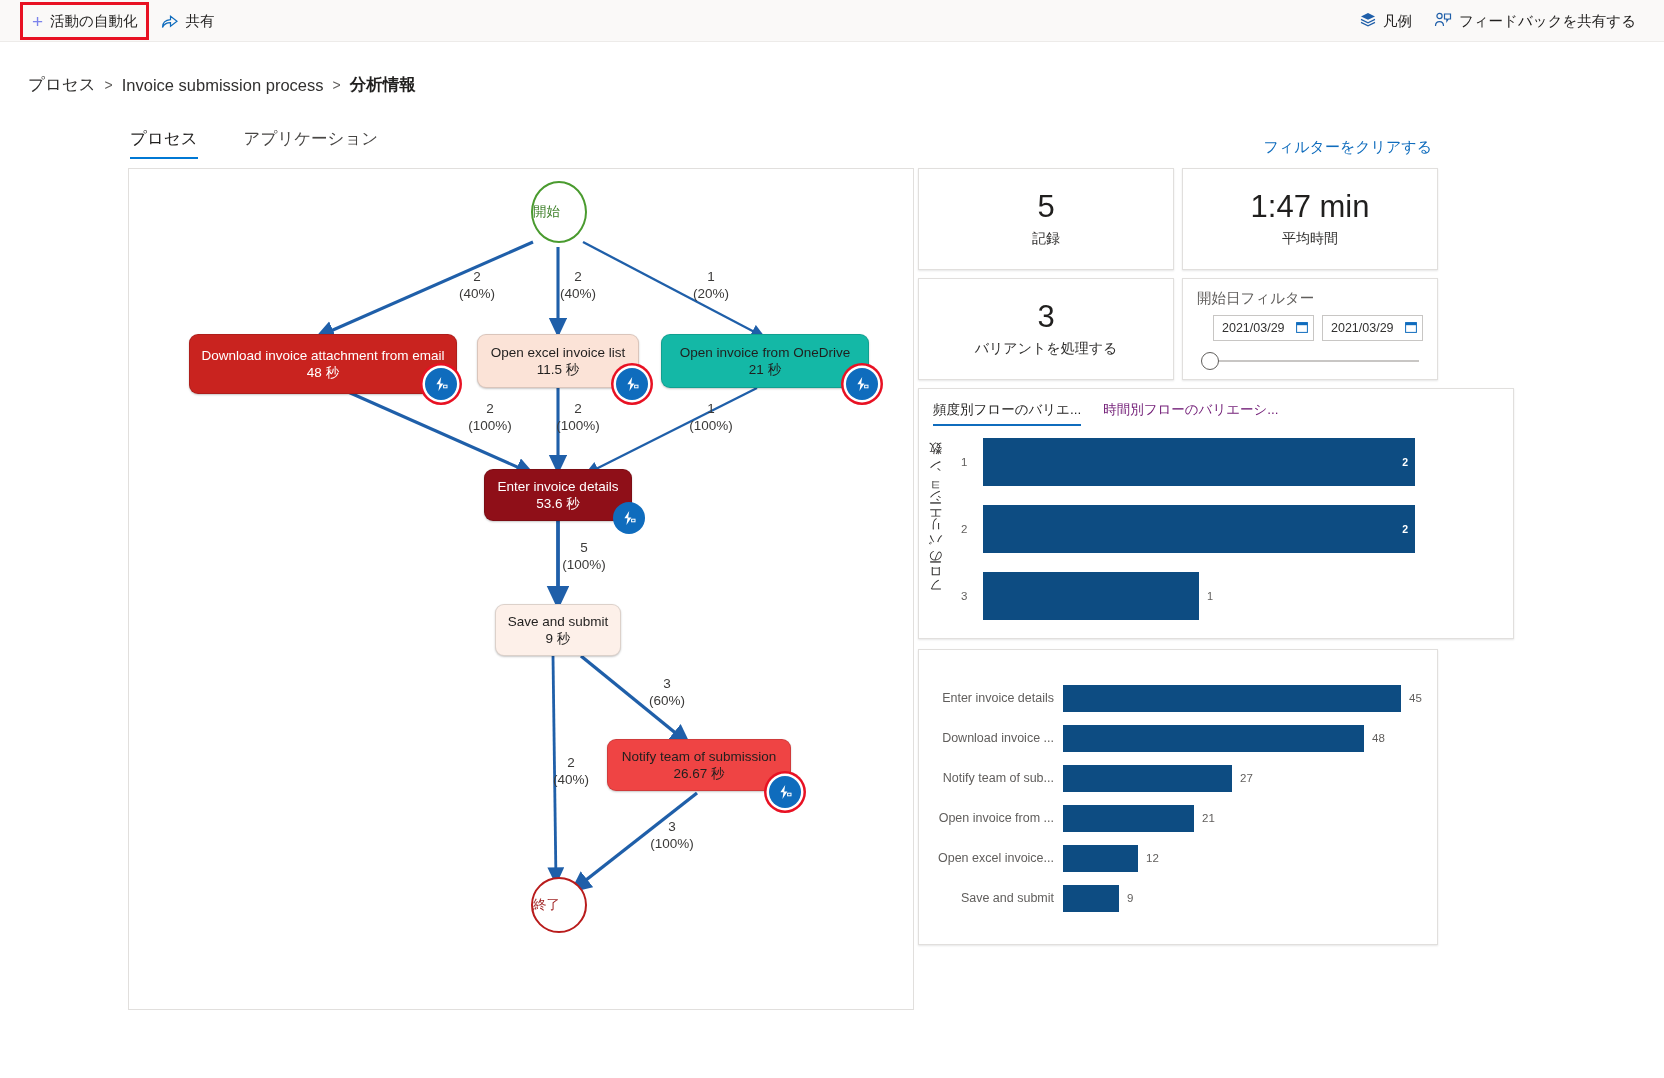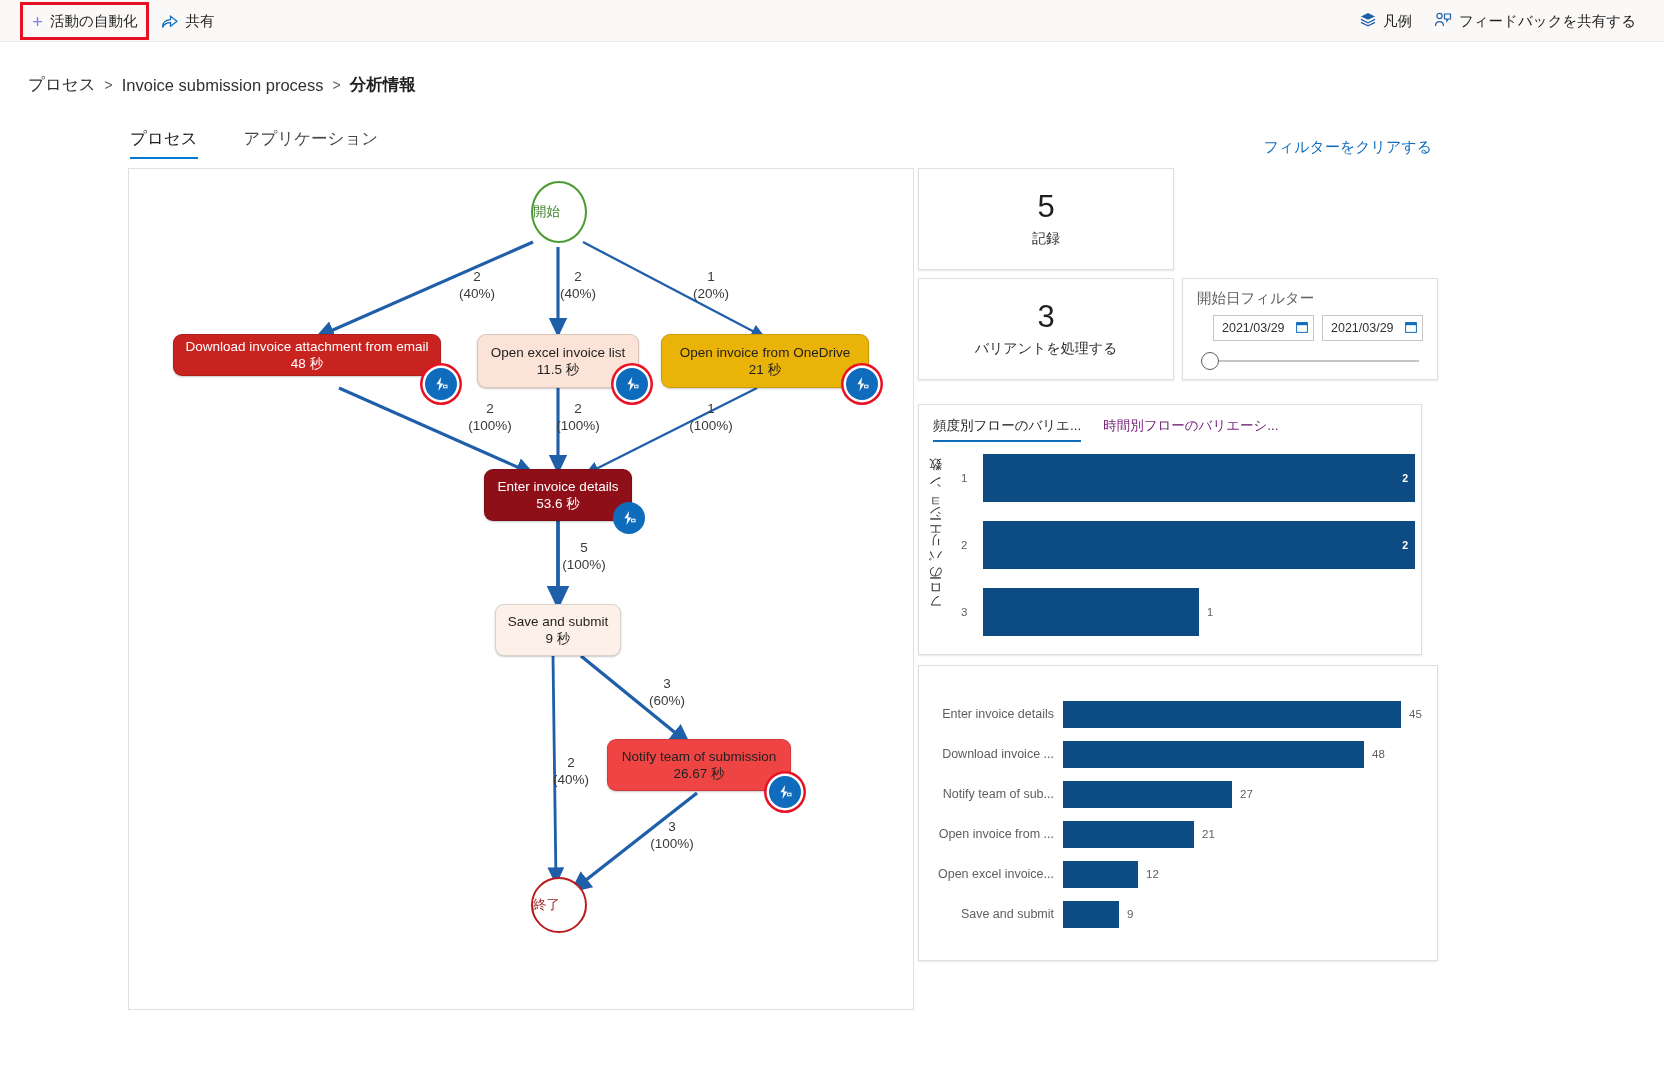--- a/index.html
+++ b/index.html
@@ -120,21 +120,21 @@
     display: flex; align-items: center; justify-content: space-between;
     padding: 0 5px 0 8px; font-size: 12.5px; color: #323130; cursor: pointer;
   }
   .slider-wrap { margin-top: 11px; position: relative; height: 18px; }
   .slider-track { position: absolute; left: 16px; right: 4px; top: 8px; height: 1.5px; background: #c8c6c4; }
   .slider-knob {
     position: absolute; left: 4px; top: 0; width: 18px; height: 18px;
     border: 1.6px solid #605e5c; border-radius: 50%; background: #fff; cursor: pointer;
   }
 
-  .chartcard { margin-top: 24px; width: 504px; }
+  .chartcard { margin-top: 8px; width: 596px; }
   .chart-tabs { display: flex; gap: 22px; padding: 12px 14px 0 14px; }
   .chart-tab { font-size: 13.5px; color: #701a75; padding-bottom: 7px; position: relative; cursor: pointer; white-space: nowrap; }
   .chart-tab.active { color: #201f1e; }
   .chart-tab.active::after {
     content: ""; position: absolute; left: 0; right: 0; bottom: 0; height: 2px; background: #0f6cbd;
   }
 
   .vchart { position: relative; height: 212px; }
   .yaxis-title {
     position: absolute; left: 8px; top: 50%; transform: translateY(-50%) rotate(180deg);
@@ -243,21 +243,21 @@
     </g>
   </svg>
 
   <div class="term term-start" style="left:402px; top:12px; width:56px; height:62px;">
     <span>開始</span>
   </div>
   <div class="term term-end" style="left:402px; top:708px; width:56px; height:56px;">
     <span>終了</span>
   </div>
 
-  <div class="node" style="left:44px; top:165px; width:268px; height:42px; background:#c9231f; color:#ffffff;">
+  <div class="node" style="left:60px; top:165px; width:268px; height:60px; background:#c9231f; color:#ffffff;">
     <span>Download invoice attachment from email</span>
     <span class="n-dur">48 秒</span>
   </div>
   <div class="bolt ringed" style="left:296px; top:199px;">
     <svg width="16" height="16" viewBox="0 0 16 16">
         <path d="M8.2 1L3.4 8.3h3.1L5.4 15l5-7.6H7.2z" fill="#fff"></path>
         <rect x="10.6" y="9.2" width="3.4" height="2.6" fill="none" stroke="#fff" stroke-width="1"></rect>
       </svg>
   </div>
 
@@ -265,21 +265,21 @@
     <span>Open excel invoice list</span>
     <span class="n-dur">11.5 秒</span>
   </div>
   <div class="bolt ringed" style="left:487px; top:199px;">
     <svg width="16" height="16" viewBox="0 0 16 16">
         <path d="M8.2 1L3.4 8.3h3.1L5.4 15l5-7.6H7.2z" fill="#fff"></path>
         <rect x="10.6" y="9.2" width="3.4" height="2.6" fill="none" stroke="#fff" stroke-width="1"></rect>
       </svg>
   </div>
 
-  <div class="node" style="left:532px; top:165px; width:208px; height:54px; background:#eab308; color:#201f1e;">
+  <div class="node" style="left:532px; top:165px; width:208px; height:54px; background:#14b8a6; color:#201f1e;">
     <span>Open invoice from OneDrive</span>
     <span class="n-dur">21 秒</span>
   </div>
   <div class="bolt ringed" style="left:717px; top:199px;">
     <svg width="16" height="16" viewBox="0 0 16 16">
         <path d="M8.2 1L3.4 8.3h3.1L5.4 15l5-7.6H7.2z" fill="#fff"></path>
         <rect x="10.6" y="9.2" width="3.4" height="2.6" fill="none" stroke="#fff" stroke-width="1"></rect>
       </svg>
   </div>
 
@@ -351,20 +351,24 @@
       <div>(100%)</div>
   </div>
 </div>
 
 <div class="rpanel">
 
   <div class="kpi-row">
     <div class="card kpi">
       <div class="kpi-val">5</div>
       <div class="kpi-lbl">記録</div>
+    </div>
+    <div class="card kpi">
+      <div class="kpi-val">1:47 min</div>
+      <div class="kpi-lbl">平均時間</div>
     </div>
   </div>
 
   <div class="kpi-row" style="margin-top:8px;">
     <div class="card kpi">
       <div class="kpi-val">3</div>
       <div class="kpi-lbl">バリアントを処理する</div>
     </div>
     <div class="card datecard">
       <div class="date-title">開始日フィルター</div>

